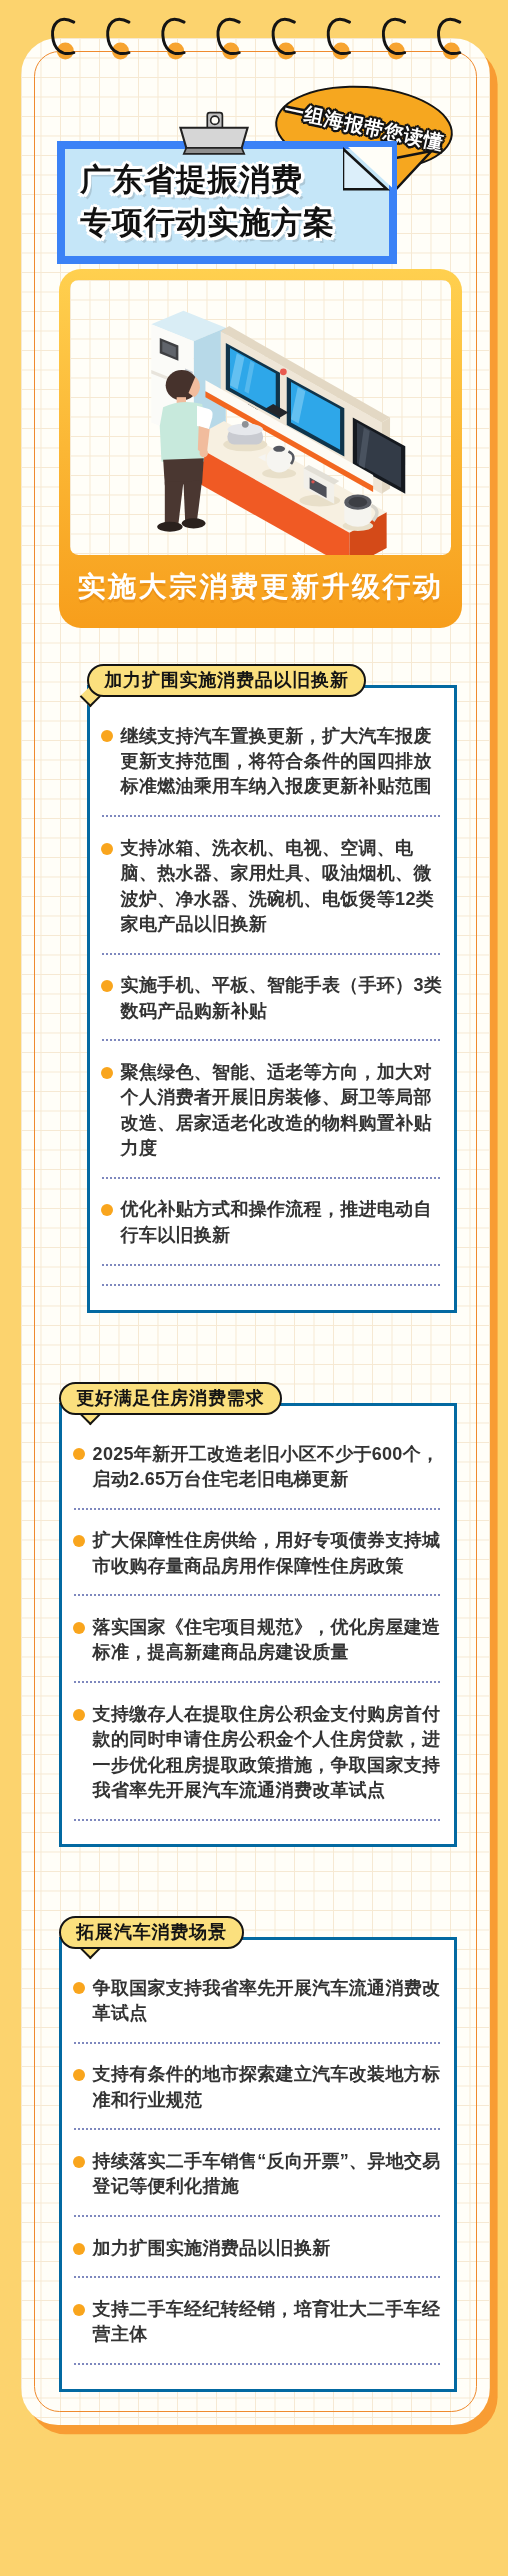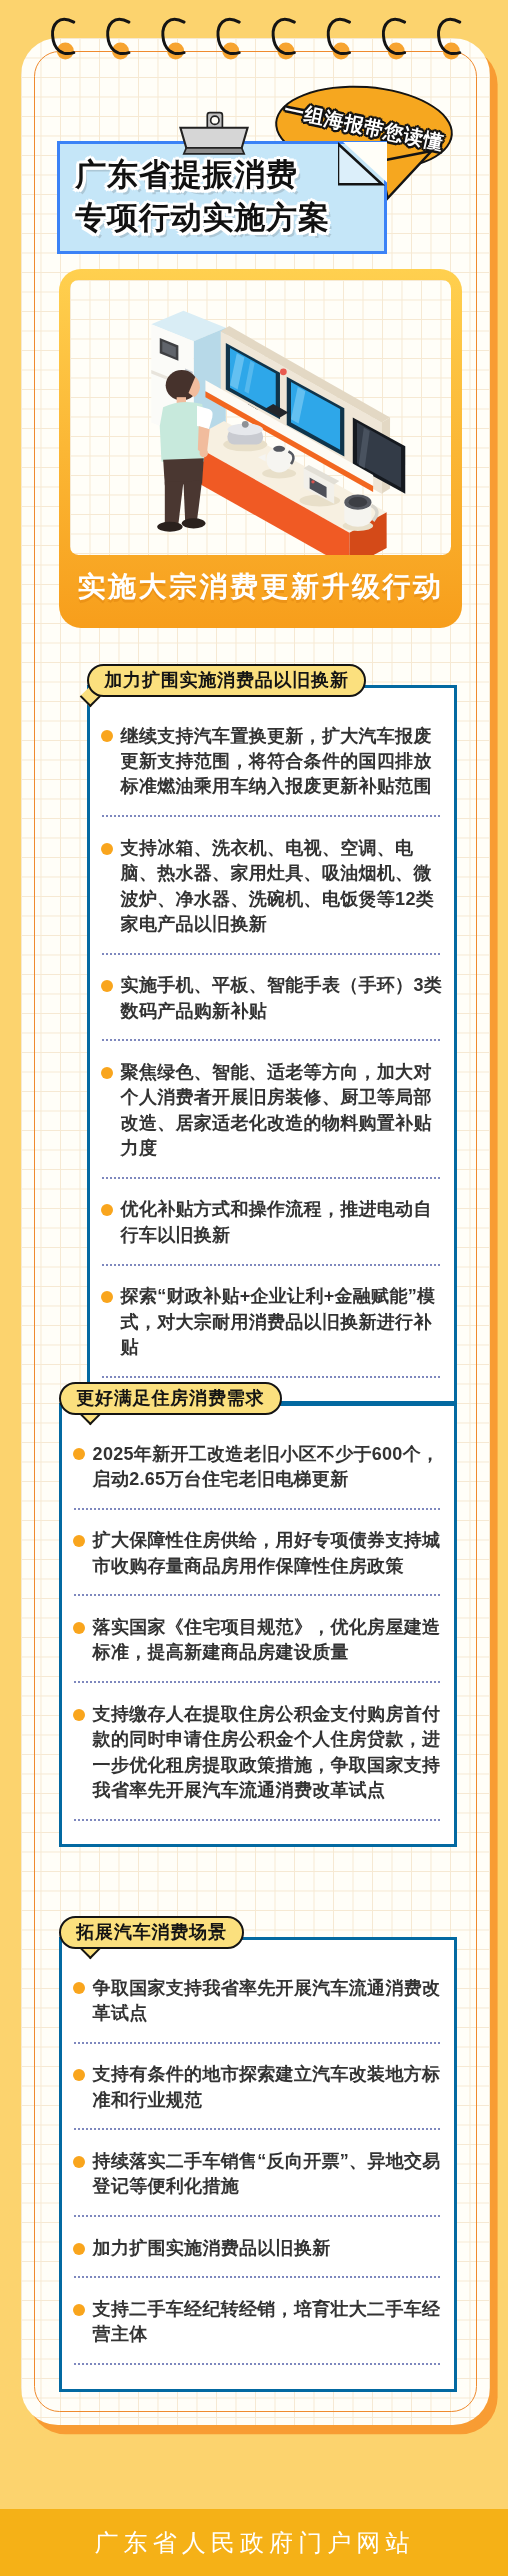--- a/index.html
+++ b/index.html
@@ -20,21 +20,21 @@
     background:#F6A71F;border:2.5px solid #141414;border-radius:50%;
     transform:rotate(4deg);z-index:1;}
   .bubble-label{display:block;text-align:center;margin-top:25.4px;
     font-size:19.5px;font-weight:900;color:#fff;letter-spacing:0.8px;transform:rotate(8deg);
     text-shadow:-1.7px -1.7px 0 #141414,1.7px -1.7px 0 #141414,-1.7px 1.7px 0 #141414,1.7px 1.7px 0 #141414,
       0 2.5px 0 #141414,2.5px 0 0 #141414,0 -2.5px 0 #141414,-2.5px 0 0 #141414;}
   .bubble-tail{position:absolute;left:364px;top:146px;z-index:1;}
 
   
   .title-card{position:absolute;left:57px;top:141px;width:324px;height:107px;
-    background:#C5E6F8;border:3px solid #3b82f6;z-index:2;}
+    background:#C5E6F8;border:8px solid #3b82f6;z-index:2;}
   .title-lines{padding:8.5px 0 0 15.3px;}
   .title-line{font-size:31px;font-weight:900;line-height:43px;color:#111;letter-spacing:0.8px;
     text-shadow:-2.5px -2.5px 0 #fff,2.5px -2.5px 0 #fff,-2.5px 2.5px 0 #fff,2.5px 2.5px 0 #fff,
       -3.4px 0 0 #fff,3.4px 0 0 #fff,0 -3.4px 0 #fff,0 3.4px 0 #fff,4.2px 5.1px 0 rgba(60,60,60,.18);}
   .curl{position:absolute;top:-2.5px;right:-2.5px;}
   .clip{position:absolute;left:175px;top:111px;z-index:3;}
 
   
   .frame{position:absolute;left:59px;top:269px;width:403px;height:359px;
     border-radius:22px;background:linear-gradient(180deg,#FFD04F,#F79E1B);
@@ -237,24 +237,20 @@
           <div class="item">
             <div class="bullet"></div>
             <div class="item-text">聚焦绿色、智能、适老等方向，加大对个人消费者开展旧房装修、厨卫等局部改造、居家适老化改造的物料购置补贴力度</div>
           </div>
           <div class="sep"></div>
           <div class="item">
             <div class="bullet"></div>
             <div class="item-text">优化补贴方式和操作流程，推进电动自行车以旧换新</div>
           </div>
           <div class="sep"></div>
-          <div class="item">
-            <div class="bullet"></div>
-            <div class="item-text">探索“财政补贴+企业让利+金融赋能”模式，对大宗耐用消费品以旧换新进行补贴</div>
-          </div>
           <div class="sep"></div>
         </div></div>
       <div class="section" style="top: 1382px;"><div class="pill">更好满足住房消费需求</div><div class="pill-tail"></div><div class="box">
           <div class="item">
             <div class="bullet"></div>
             <div class="item-text">2025年新开工改造老旧小区不少于600个，启动2.65万台住宅老旧电梯更新</div>
           </div>
           <div class="sep"></div>
           <div class="item">
             <div class="bullet"></div>
@@ -294,18 +290,15 @@
           </div>
           <div class="sep"></div>
           <div class="item">
             <div class="bullet"></div>
             <div class="item-text">支持二手车经纪转经销，培育壮大二手车经营主体</div>
           </div>
           <div class="sep"></div>
         </div></div>
     </div>
 
-  <div class="footer">
-    <span>广东省人民政府门户网站</span>
-  </div>
 
 </div>
 
 
 </body></html>

